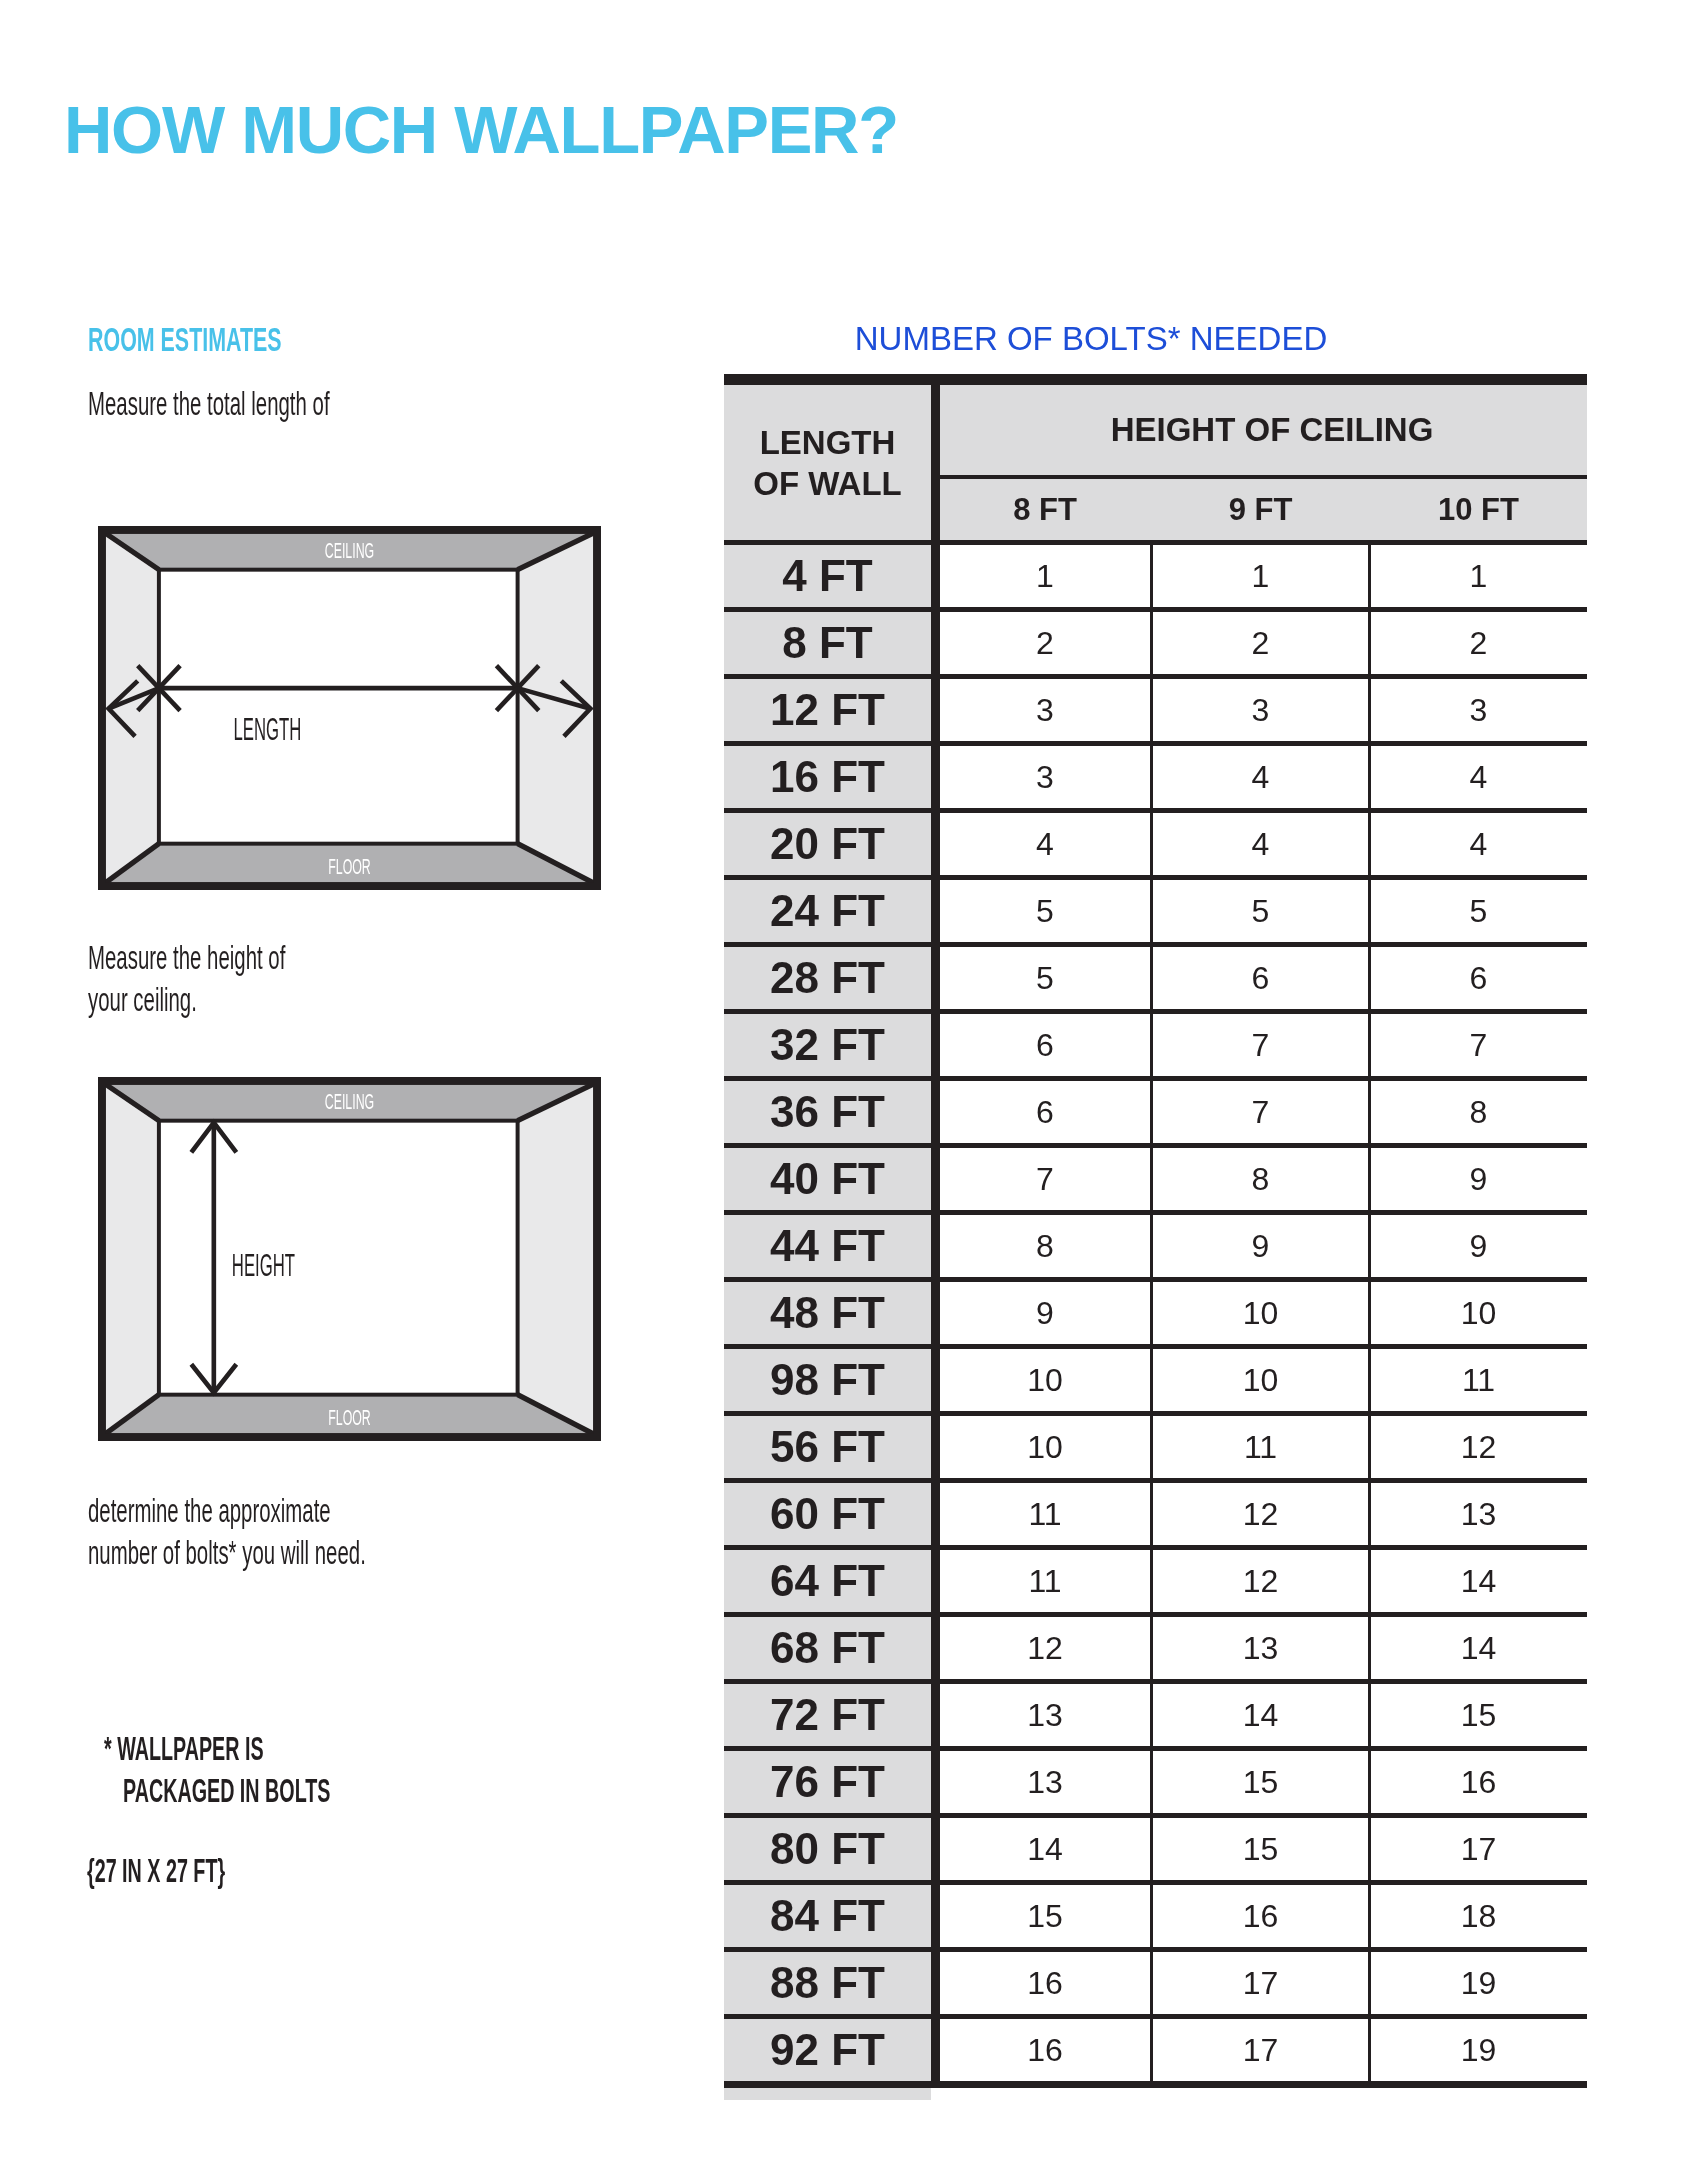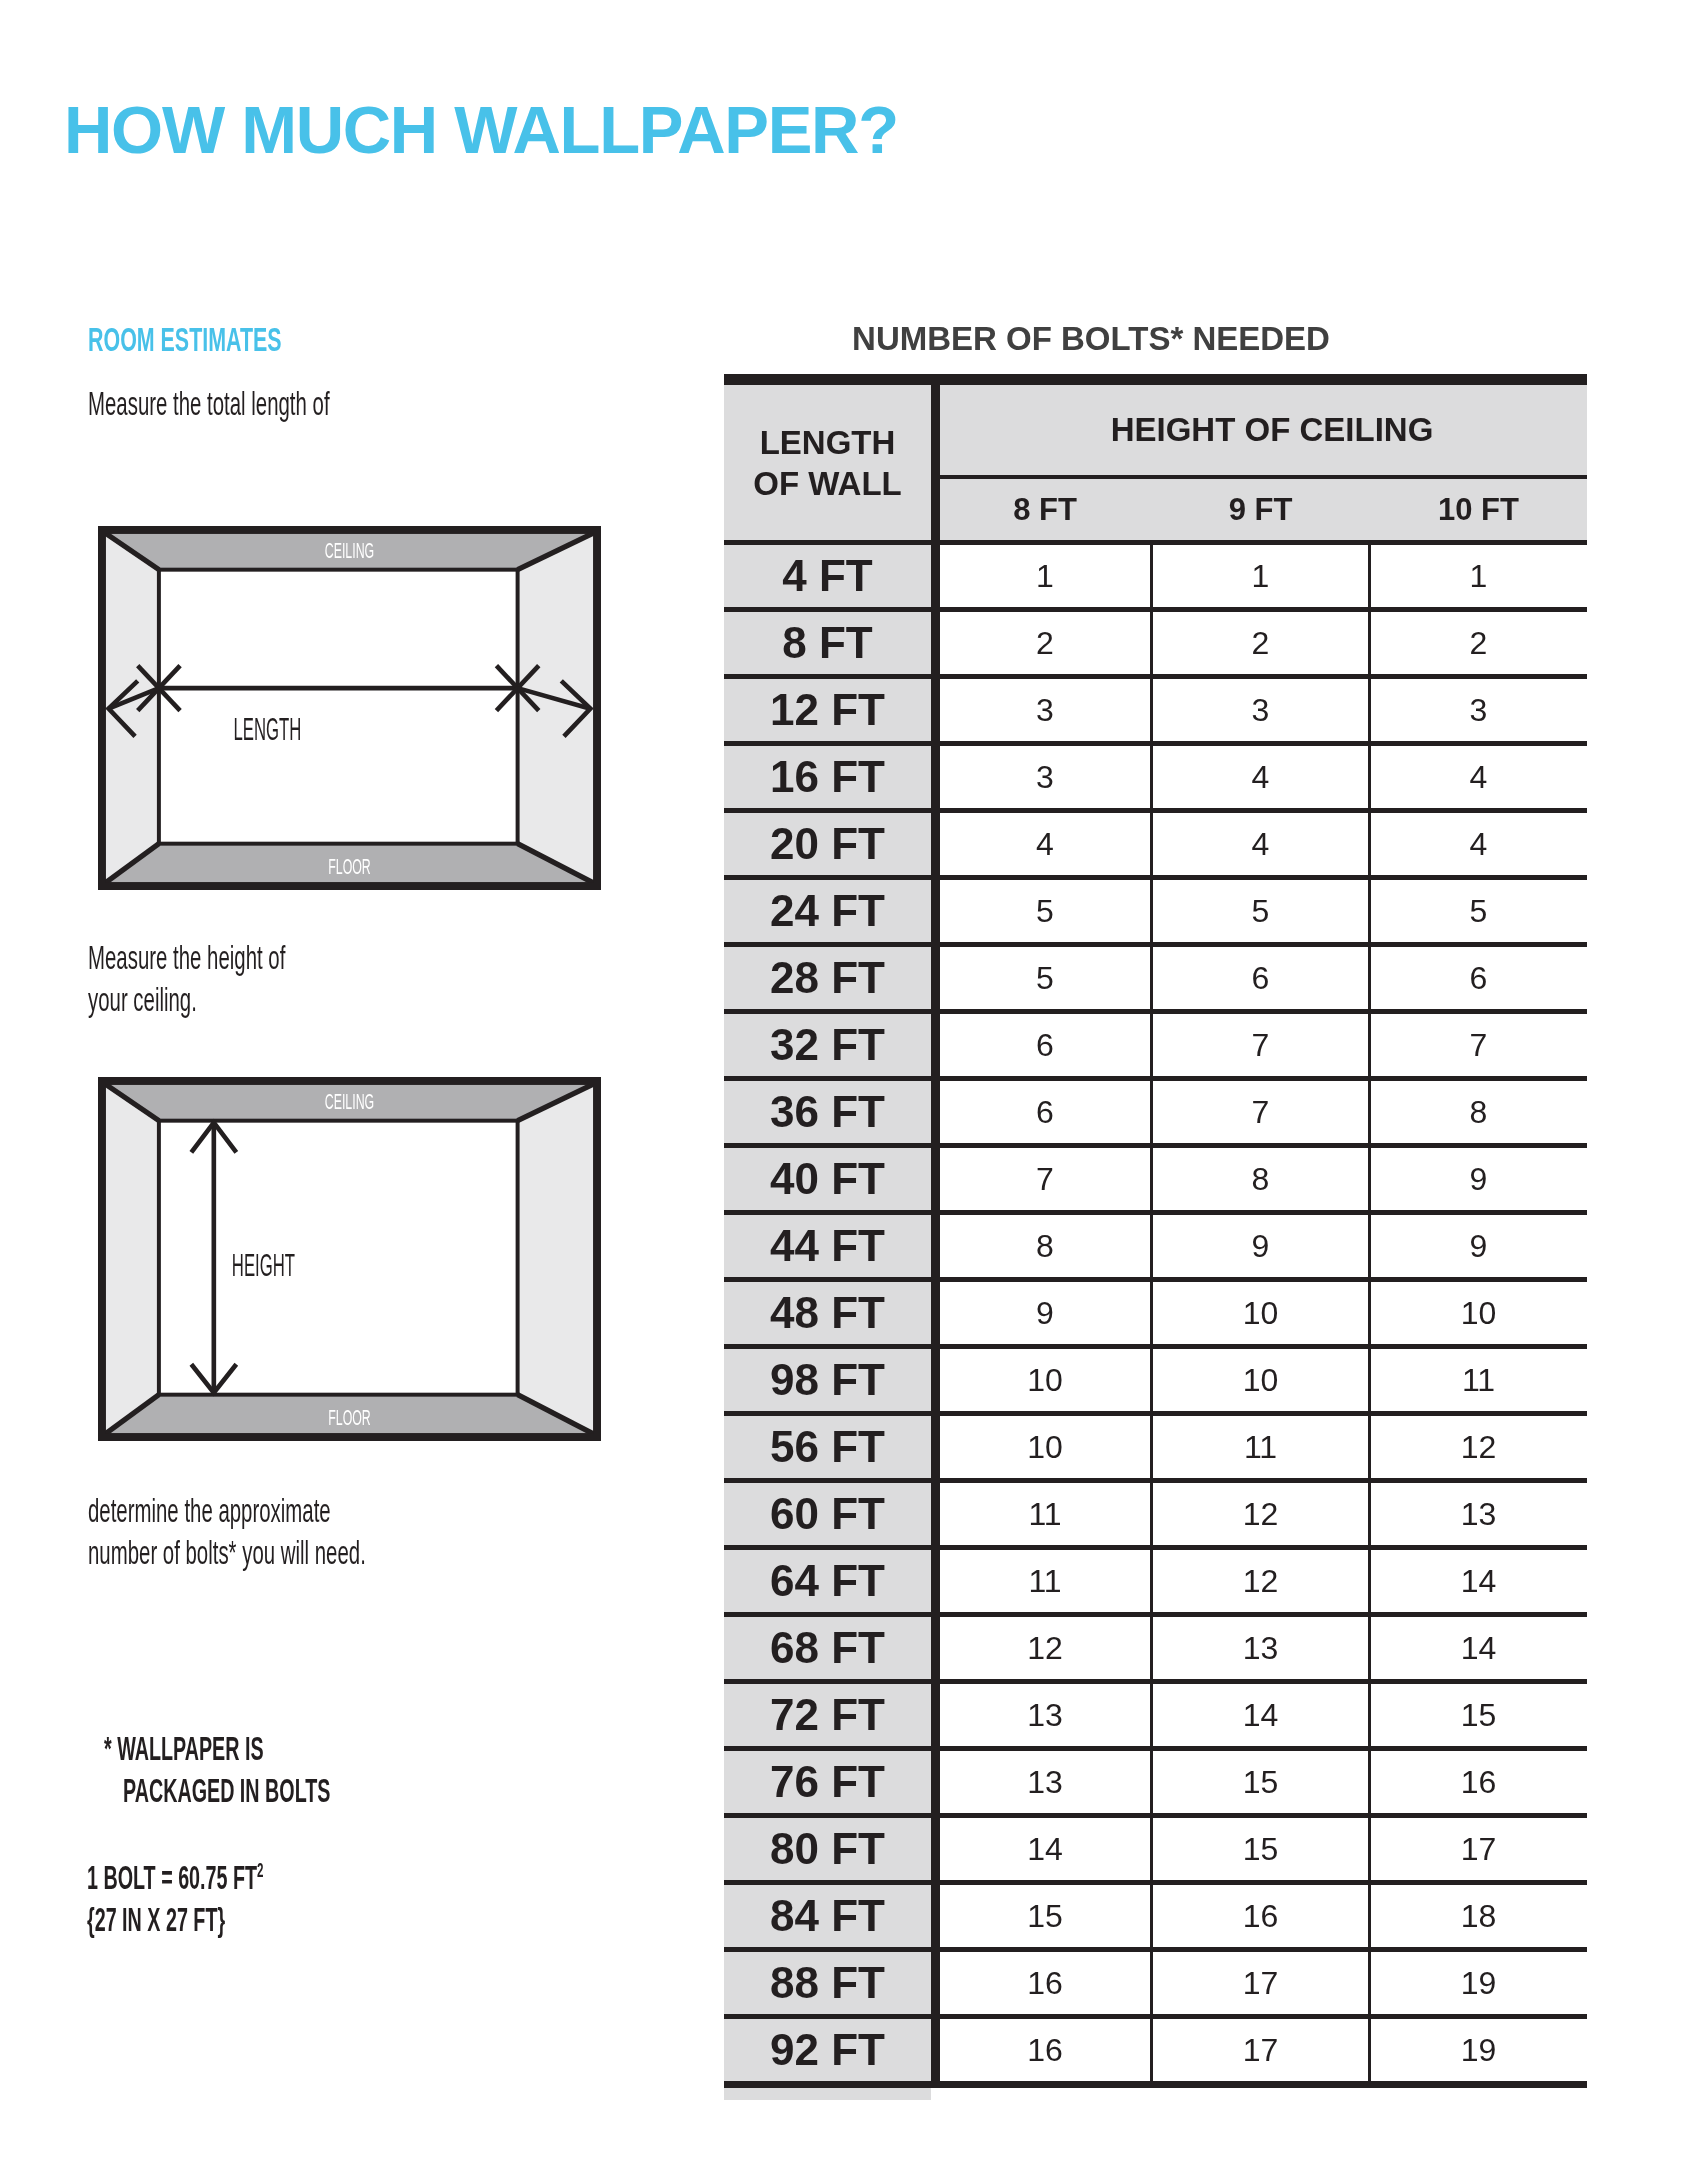--- a/index.html
+++ b/index.html
@@ -14,21 +14,21 @@
   .blk .sqz{transform-origin:0 0;}
   .title{
     left:64px;top:91px;font-size:67px;font-weight:bold;letter-spacing:-1.3px;
     color:#48c1e9;white-space:nowrap;
   }
   .sec-head{font-size:34px;font-weight:bold;color:#48c1e9;white-space:nowrap;}
   .body-txt{font-size:34px;line-height:42px;font-weight:normal;color:#231f20;}
   .bold-txt{font-size:34px;line-height:42px;font-weight:bold;color:#231f20;}
   .bolts-head{
     left:724px;top:320px;width:734px;text-align:center;
-    font-size:33px;font-weight:bold;color:#404040;white-space:nowrap;
+    font-size:33px;font-weight:normal;color:#1d4ed8;white-space:nowrap;
   }
   sup{font-size:20px;}
 
   
   .tbl{left:724px;top:374px;width:863px;}
   .tbar{height:11.2px;background:#231f20;}
   .thead{height:155px;background:#dcdcdd;position:relative;}
   .thead .hlab{
     position:absolute;left:0;top:0;width:207px;height:155px;
     display:flex;flex-direction:column;align-items:center;justify-content:center;
@@ -138,21 +138,20 @@
   <div><span class="sqz">determine the approximate</span></div>
   <div><span class="sqz">number of bolts* you will need.</span></div>
 </div>
 
 <div class="abs bold-txt blk" style="left:104px;top:1727px;">
   <div><span class="sqz" style="transform:scaleX(0.58);"><span>*</span>&nbsp;<span>WALLPAPER IS</span></span></div>
   <div style="margin-left:19px;"><span class="sqz" style="transform:scaleX(0.58);">PACKAGED IN BOLTS</span></div>
 </div>
 
 <div class="abs bold-txt blk" style="left:87px;top:1849px;">
-  <div><span class="sqz" style="transform:scaleX(0.58);"><span>1 BOLT = 60.75 FT</span><sup>2</sup></span></div>
   <div><span class="sqz" style="transform:scaleX(0.58);">{27 IN X 27 FT}</span></div>
 </div>
 
 <div class="abs bolts-head">NUMBER OF BOLTS* NEEDED</div>
 
 <div class="abs tbl">
   <div class="tbar"></div>
   <div class="thead">
     <div class="hlab">
       <div>LENGTH</div>

